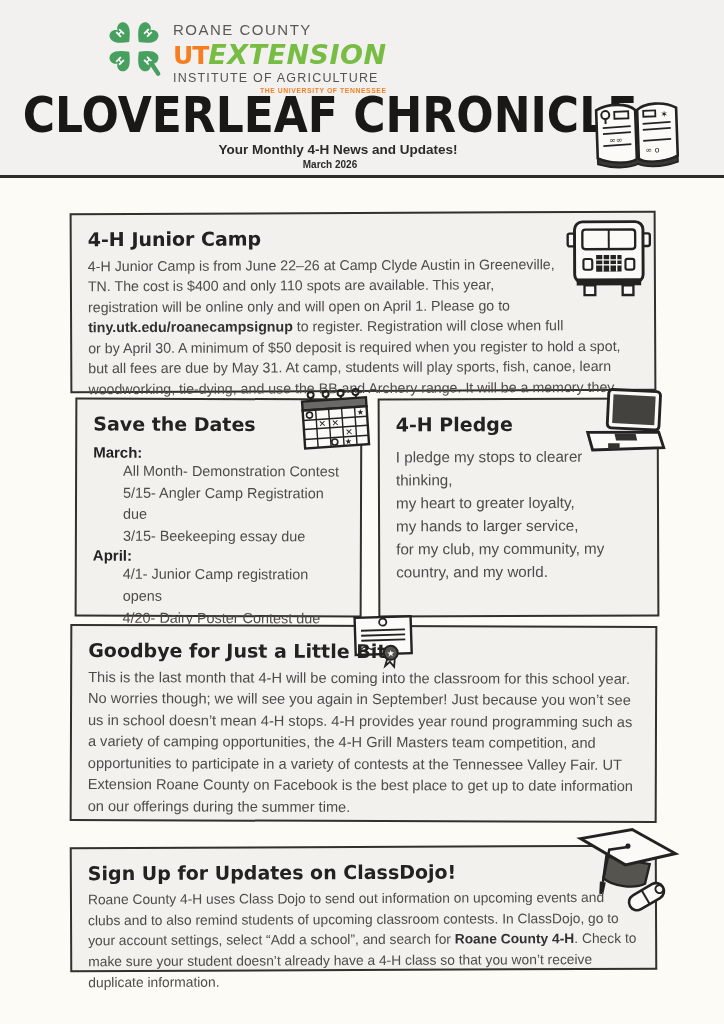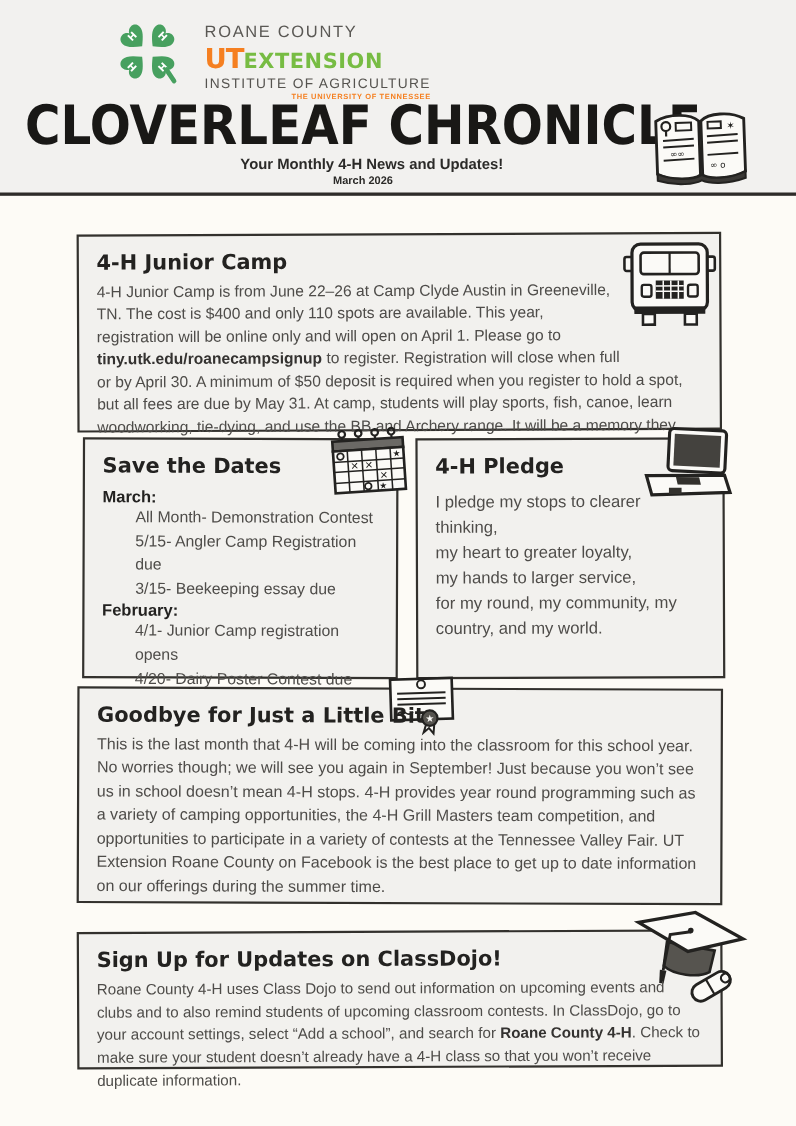--- a/index.html
+++ b/index.html
@@ -8,25 +8,25 @@
     position:relative; width:724px; height:1024px; margin:0 auto;
     background:#fdfbf6; overflow:hidden;
     font-family:"Liberation Sans", sans-serif;
   }
   
   .header {
     position:absolute; top:0; left:0; width:724px; height:178px;
     background:#f2f1ef; border-bottom:3px solid #2e2c29;
   }
   .logo-row { position:absolute; top:13px; left:102px; display:flex; align-items:flex-start; }
-  .logo-text { margin-left:20px; padding-top:8px; }
+  .logo-text { margin-left:7px; padding-top:8px; }
   .logo-county { font-size:15px; letter-spacing:1.5px; color:#5a5854; }
   .logo-mainline { display:flex; align-items:baseline; margin-top:1px; }
   .logo-ut { font-size:25px; font-weight:bold; color:#f57f20; letter-spacing:-1px; font-family:"DejaVu Sans",sans-serif; }
-  .logo-ext { font-size:19px; font-weight:bold; color:#77bc43; letter-spacing:0.5px; font-family:"DejaVu Sans",sans-serif; }
+  .logo-ext { font-size:27px; font-weight:bold; color:#77bc43; letter-spacing:0.5px; font-family:"DejaVu Sans",sans-serif;font-style:italic; }
   .logo-institute { font-size:12.5px; letter-spacing:1.2px; color:#55534f; margin-top:1px; }
   .logo-univ { font-size:6.8px; font-weight:bold; letter-spacing:0.6px; color:#f57f20; text-align:right; margin-top:2px; }
   .title {
     position:absolute; top:86px; left:0; width:660px; text-align:center;
     font-family:"DejaVu Sans", sans-serif; font-weight:800; font-size:44px;
     color:#191816; letter-spacing:0px; transform:scaleY(1.12); transform-origin:center top;
   }
   .subtitle { position:absolute; top:142px; left:0; width:660px; text-align:center;
     font-weight:bold; font-size:13.5px; color:#2b2a28;padding-left:16px; }
   .issue-date { position:absolute; top:159px; left:0; width:660px; text-align:center;
@@ -194,21 +194,21 @@
           <text x="47" y="58.5" font-size="8" fill="#232220" font-family="DejaVu Sans, sans-serif">★</text>
         </g>
       </svg>
     </span>
     <div class="panel-inner">
       <h2>Save the Dates</h2>
       <div class="date-group-label">March:</div>
       <div class="date-item">All Month- Demonstration Contest</div>
       <div class="date-item">5/15- Angler Camp Registration due</div>
       <div class="date-item">3/15- Beekeeping essay due</div>
-      <div class="date-group-label" style="margin-top:0;">February:</div>
+      <div class="date-group-label" style="margin-top:0;">April:</div>
       <div class="date-item">4/1- Junior Camp registration opens</div>
       <div class="date-item">4/20- Dairy Poster Contest due</div>
       <div class="date-item">4/31- Grillmasters registration due</div>
     </div>
   </div>
 
   <div class="panel" id="panel-pledge">
     <span class="laptop-illo">
       <svg width="92" height="70" viewBox="0 0 96 72">
         <g transform="rotate(3 48 36)">
@@ -220,21 +220,21 @@
         </g>
       </svg>
     </span>
     <div class="panel-inner">
       <h2>4-H Pledge</h2>
       <div class="pledge-body">
         <div class="pledge-line">I pledge my stops to clearer</div>
         <div class="pledge-line">thinking,</div>
         <div class="pledge-line">my heart to greater loyalty,</div>
         <div class="pledge-line">my hands to larger service,</div>
-        <div class="pledge-line">for my round, my community, my</div>
+        <div class="pledge-line">for my club, my community, my</div>
         <div class="pledge-line">country, and my world.</div>
       </div>
     </div>
   </div>
 
   <div class="panel" id="panel-goodbye">
     <span class="cert-illo">
       <svg width="66" height="58" viewBox="0 0 66 58">
         <g transform="rotate(-2 33 29)">
           <rect x="5" y="6" width="56" height="37" fill="#fbfaf7" stroke="#232220" stroke-width="2.4"></rect>

